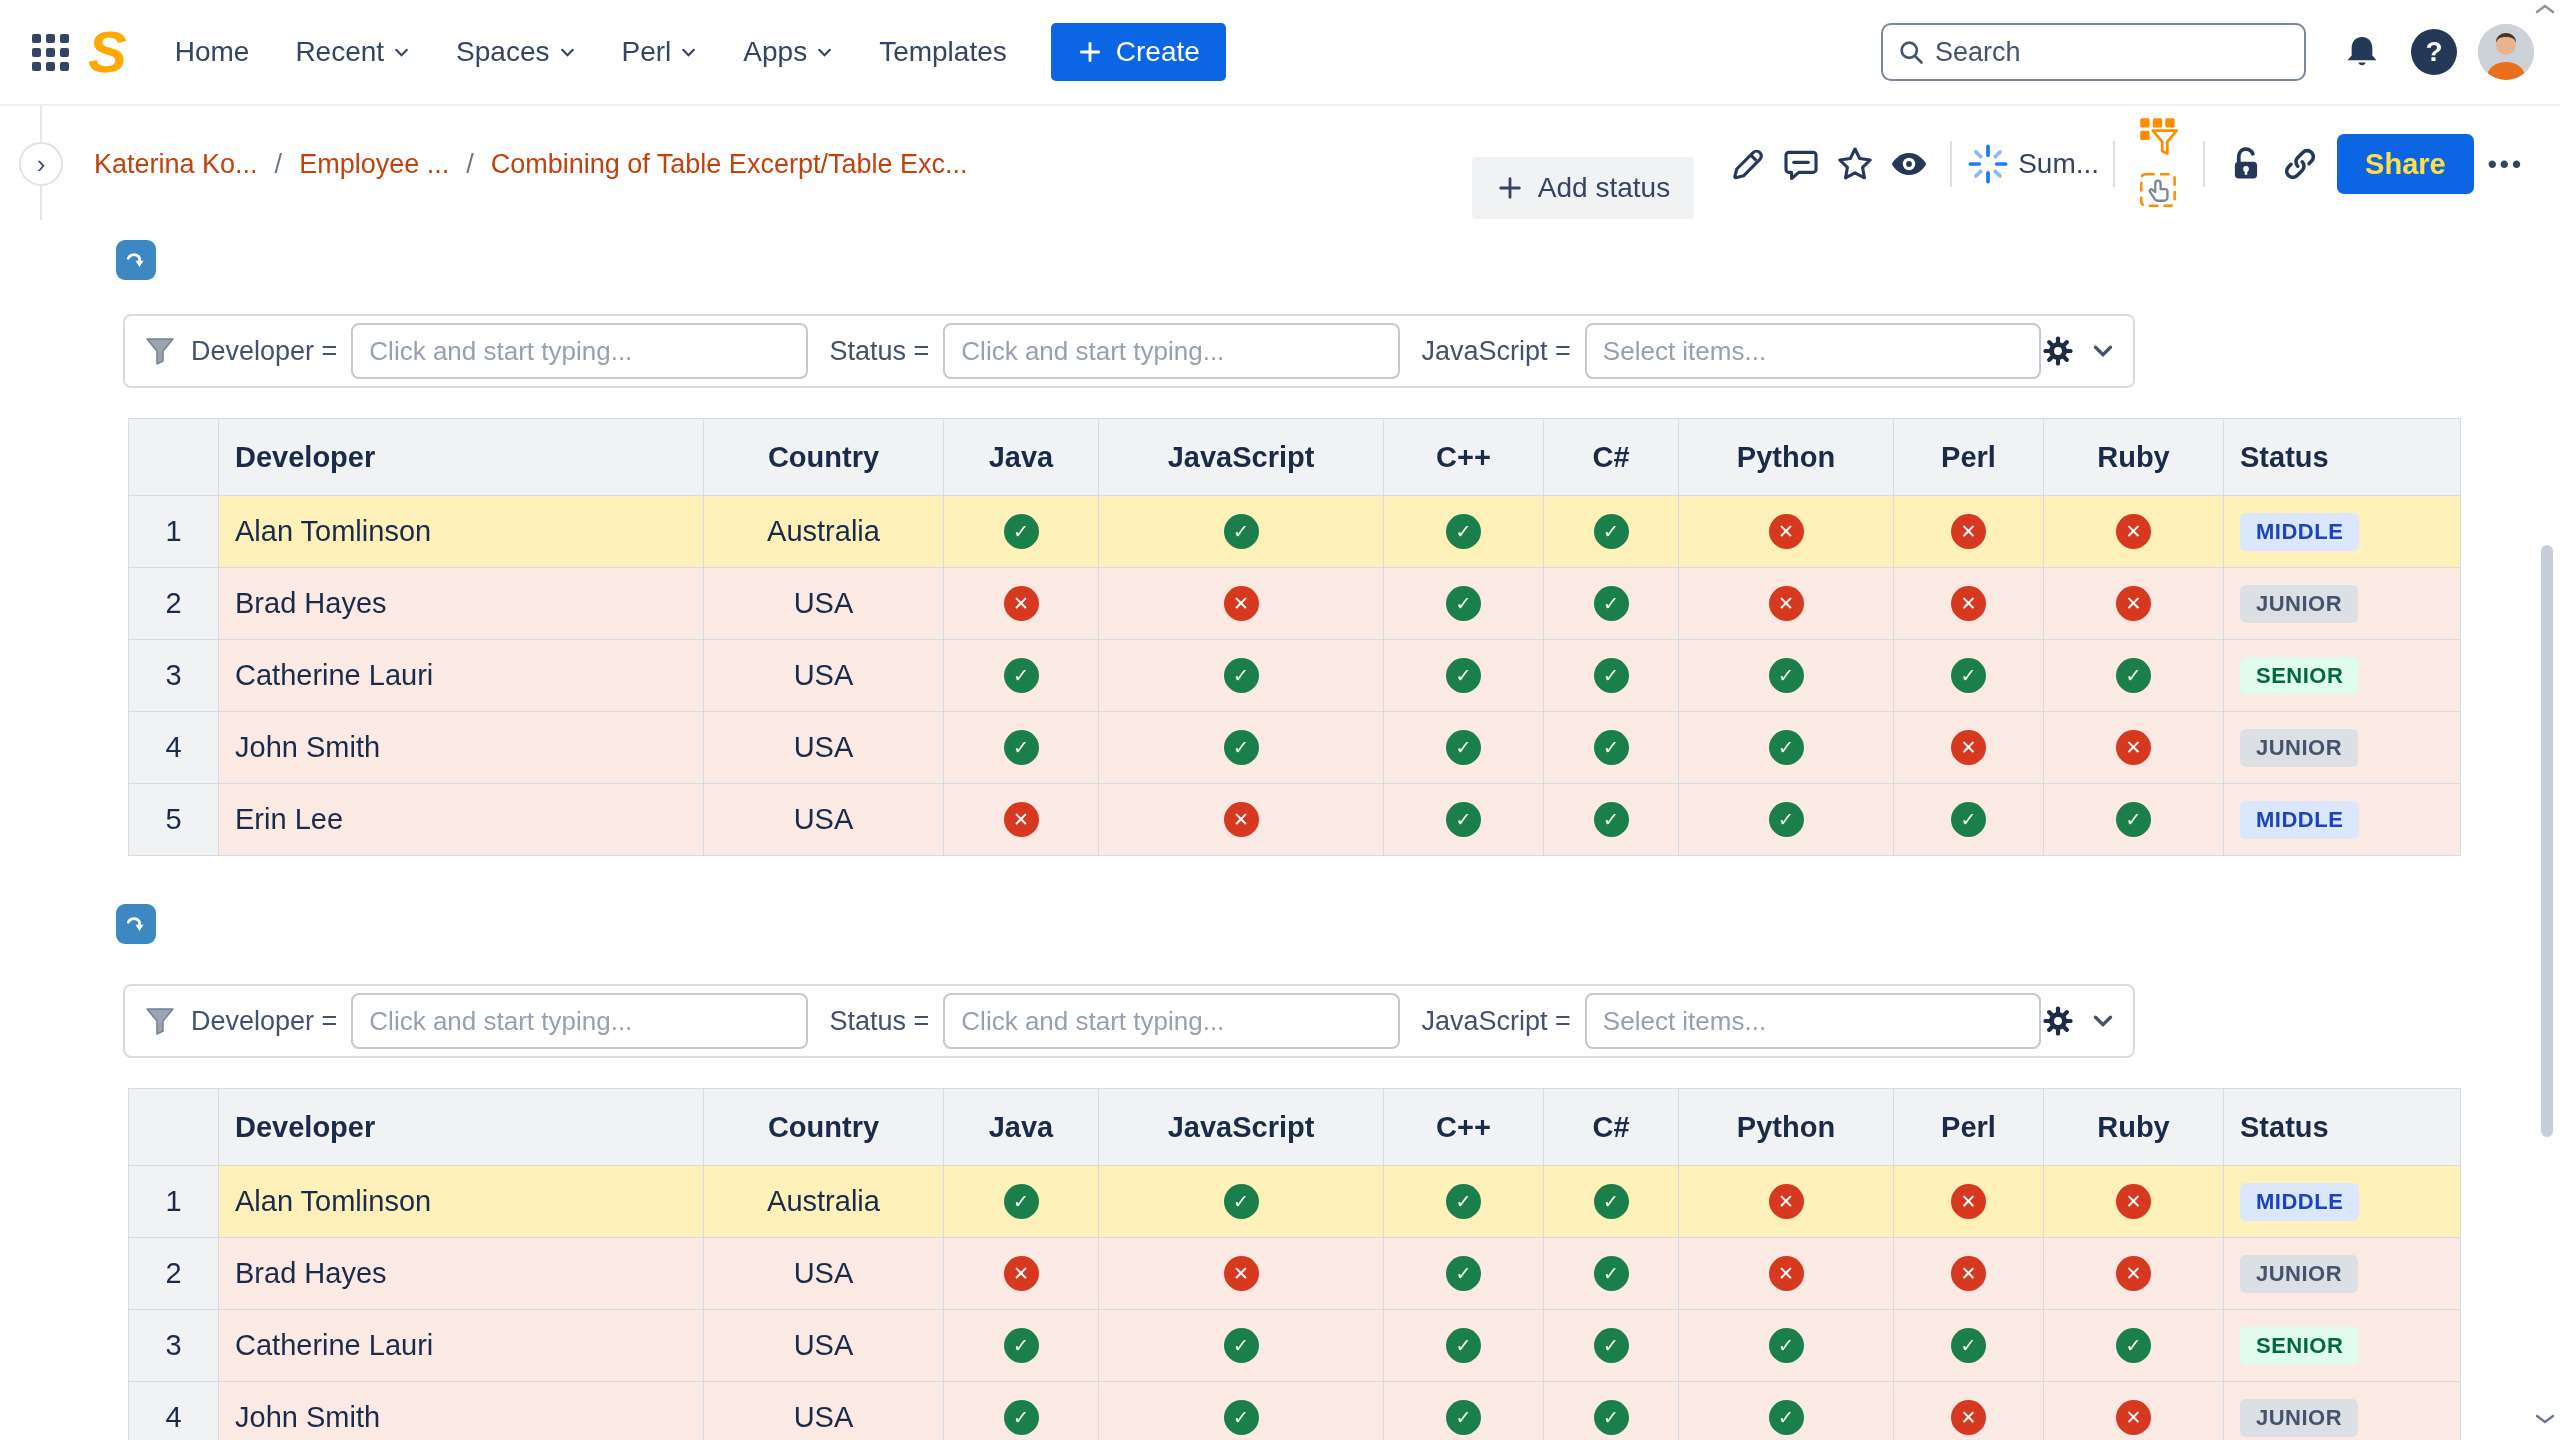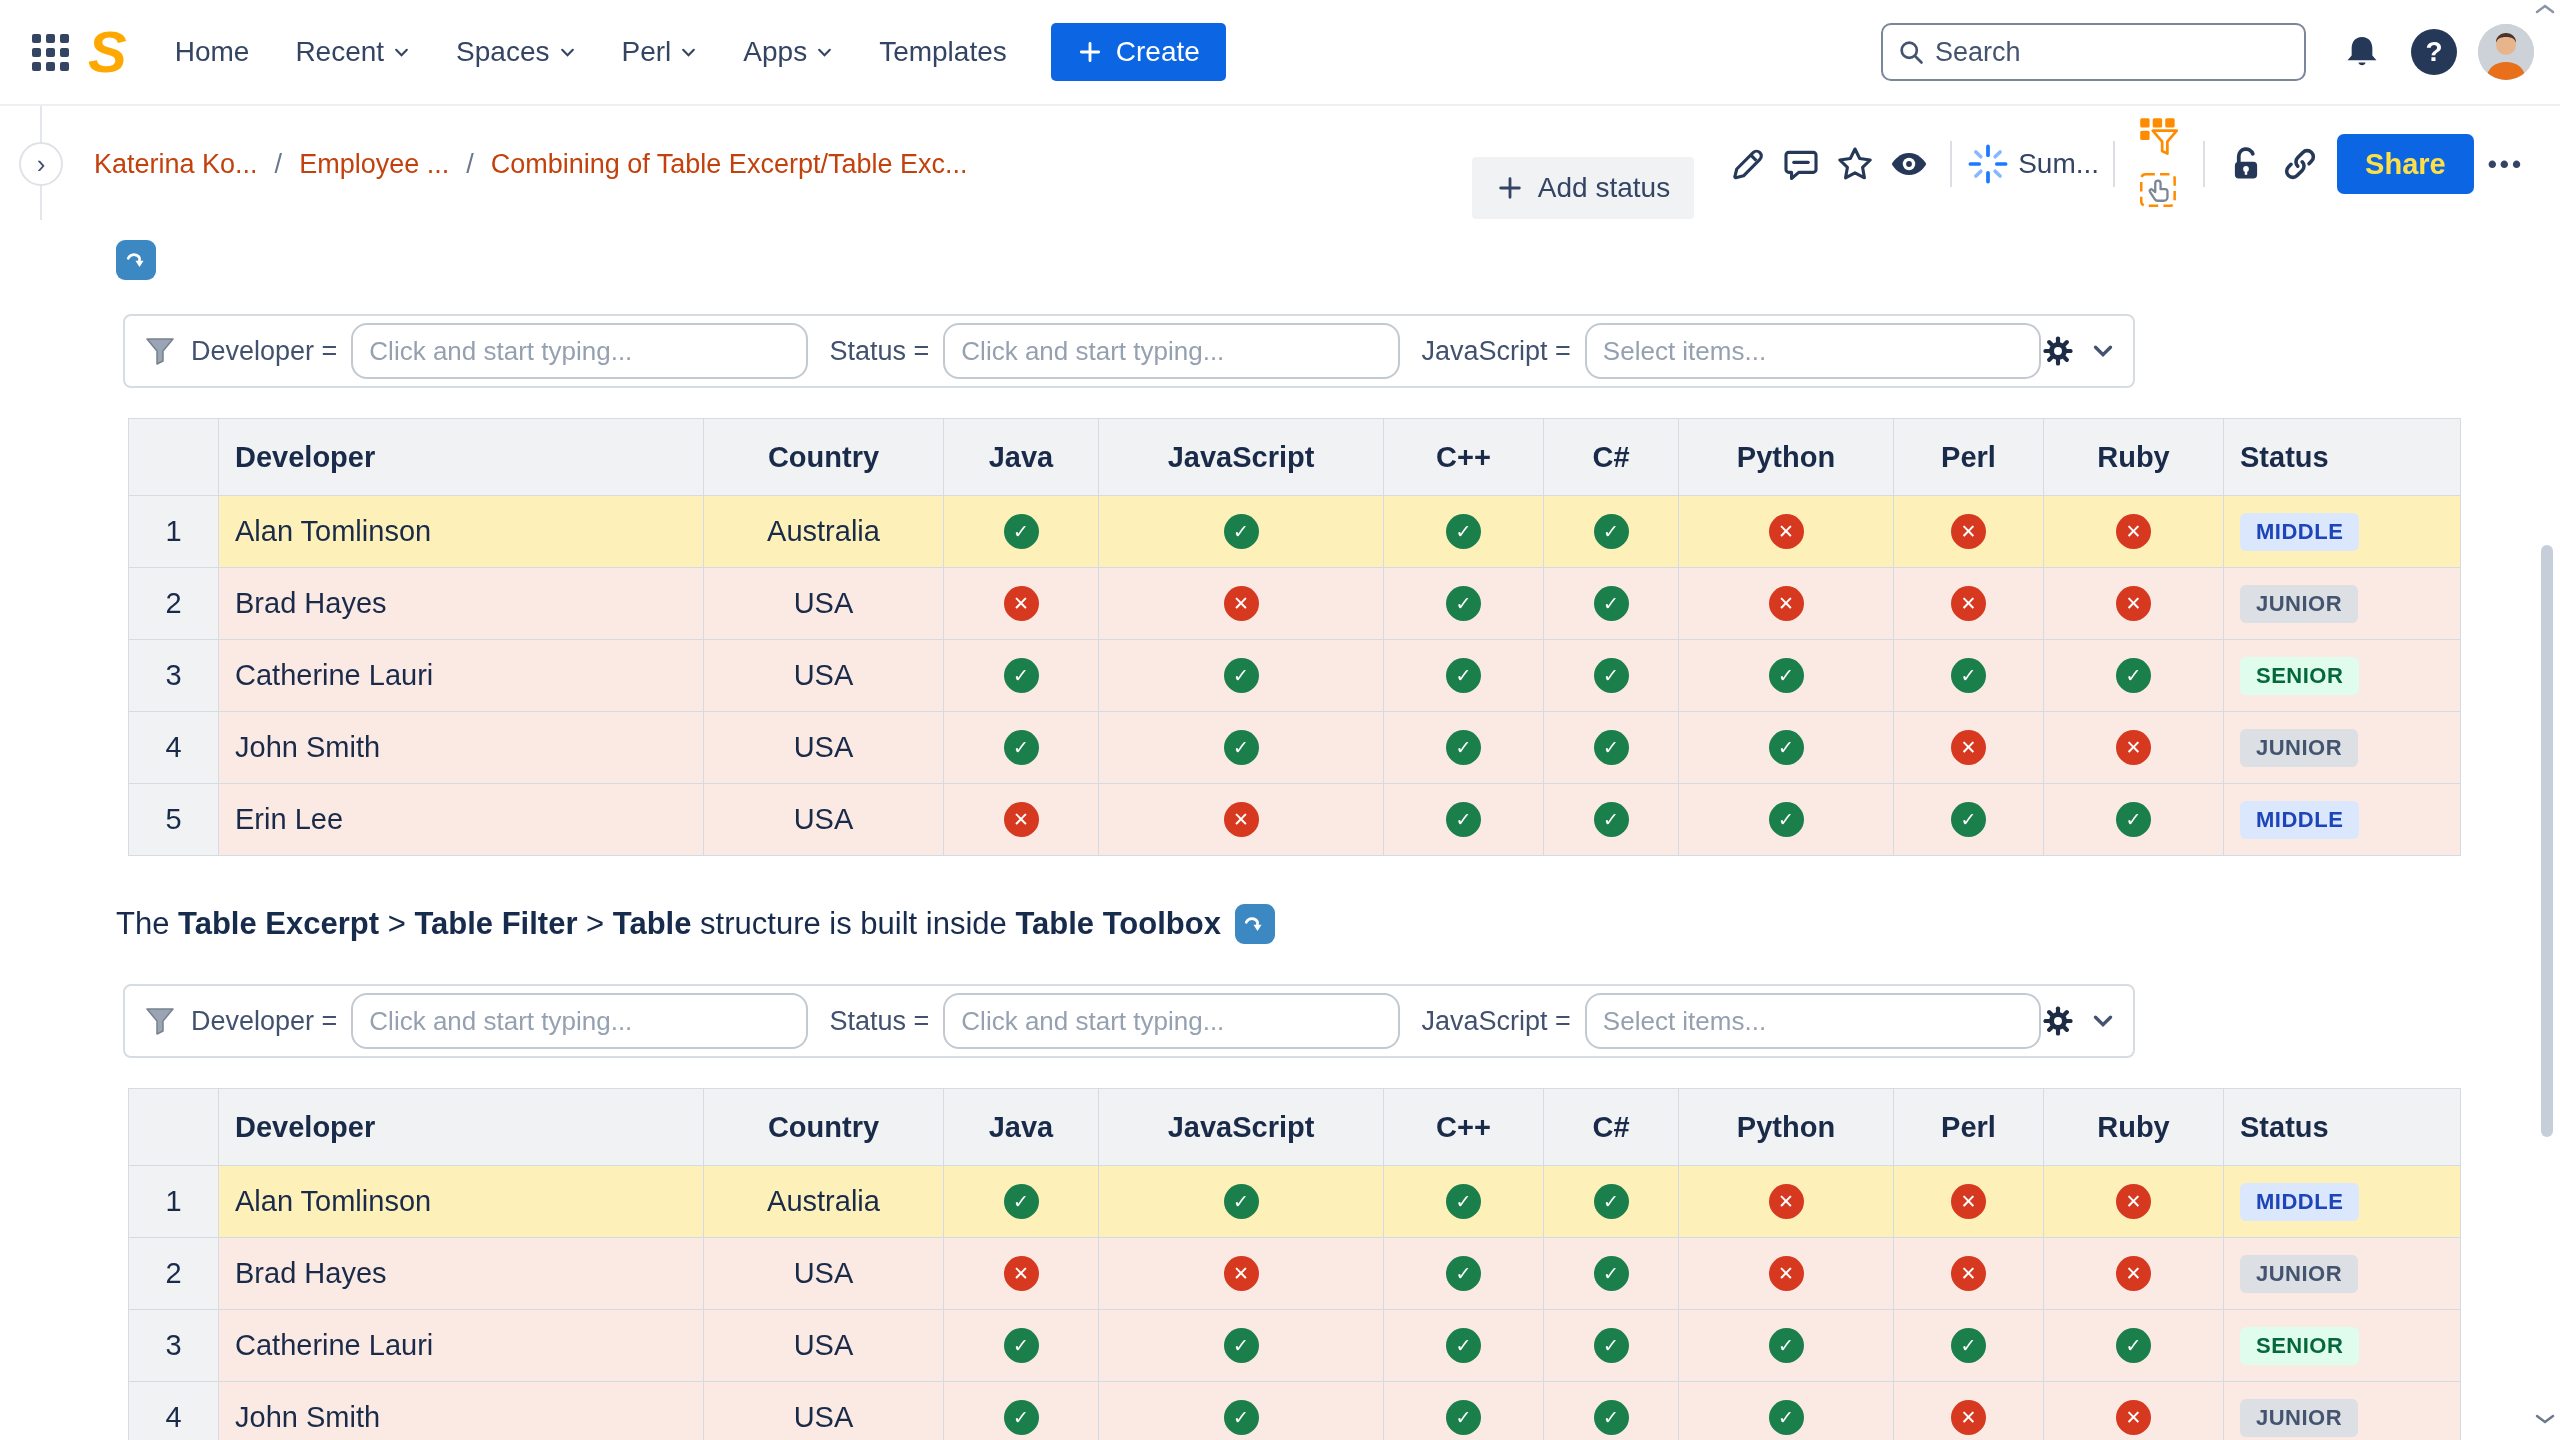--- a/index.html
+++ b/index.html
@@ -55,21 +55,21 @@
   main { padding-left:116px; }
   .page-h { margin-top:16px; font-size:35px; font-weight:500; color:#172B4D; display:flex; align-items:center; gap:16px; }
   .emoji-arrow { width:40px; height:40px; border-radius:9px; background:var(--emoji-blue,#3B88C3);
     display:inline-flex; align-items:center; justify-content:center; flex:none; }
 
   .filter-bar { margin-top:34px; margin-left:7px; width:2012px; height:74px; border:2px solid #D7DCE2;
     border-radius:8px; display:flex; align-items:center; padding:0 18px; background:#fff; }
   .filter-bar.second { margin-top:40px; }
   .f-label { font-size:27px; color:#42526E; margin:0 14px 0 22px; white-space:nowrap; }
   .f-label.first { margin-left:14px; }
-  .f-input { width:462px; height:56px; border:2px solid #C3C9D1; border-radius:16px; font-size:26px;
+  .f-input { width:462px; height:56px; border:2px solid #C3C9D1; border-radius:8px; font-size:26px;
     padding:0 16px; color:#172B4D; outline:none; }
   .f-input::placeholder { color:#95A0B0; }
   .f-right { margin-left:auto; display:flex; align-items:center; gap:16px; }
   .gear-btn, .fchev-btn { background:none; border:none; display:flex; align-items:center; }
 
   .dev-table { margin-top:30px; margin-left:12px; border-collapse:collapse; table-layout:fixed; background:#fff; }
   .dev-table th, .dev-table td { border:1.8px solid #D5DBE2; overflow:hidden; white-space:nowrap; }
   .dev-table th { height:77px; background:var(--header-bg,#F1F2F4); font-size:29px; font-weight:700; color:#1A2B4A; }
   .dev-table td { height:72px; font-size:29px; color:#1A2B4A; }
   .th-left, .td-left { text-align:left; padding-left:16px; }
@@ -426,21 +426,20 @@
             <td class="center"><span class="skill yes">✓</span></td>
             <td class="center"><span class="skill yes">✓</span></td>
             <td class="center"><span class="skill yes">✓</span></td>
             <td class="td-left"><span class="status-badge badge-blue">MIDDLE</span></td>
           </tr>
         </tbody>
       </table>
     </div>
 
   <p class="para">
-    <span id="para-segments"><span>The </span><b>Table Excerpt</b><span> &gt; </span><b>Table Filter</b><span> &gt; </span><b>Table</b><span> structure is built inside </span><b>Table Toolbox</b></span>
     <span class="emoji-arrow">
       <svg width="27" height="27" viewBox="0 0 36 36">
           <path d="M7 15C10 8.5 19 8.5 22 14.5L22 19" fill="none" stroke="#fff" stroke-width="3.6" stroke-linecap="round"></path>
           <path d="M16.6 18.2h10.8L22 26.8z" fill="#fff"></path>
         </svg>
     </span>
   </p>
 
   <section class="filter-bar second" id="filter-bar-2">
       <span style="display: flex;">

